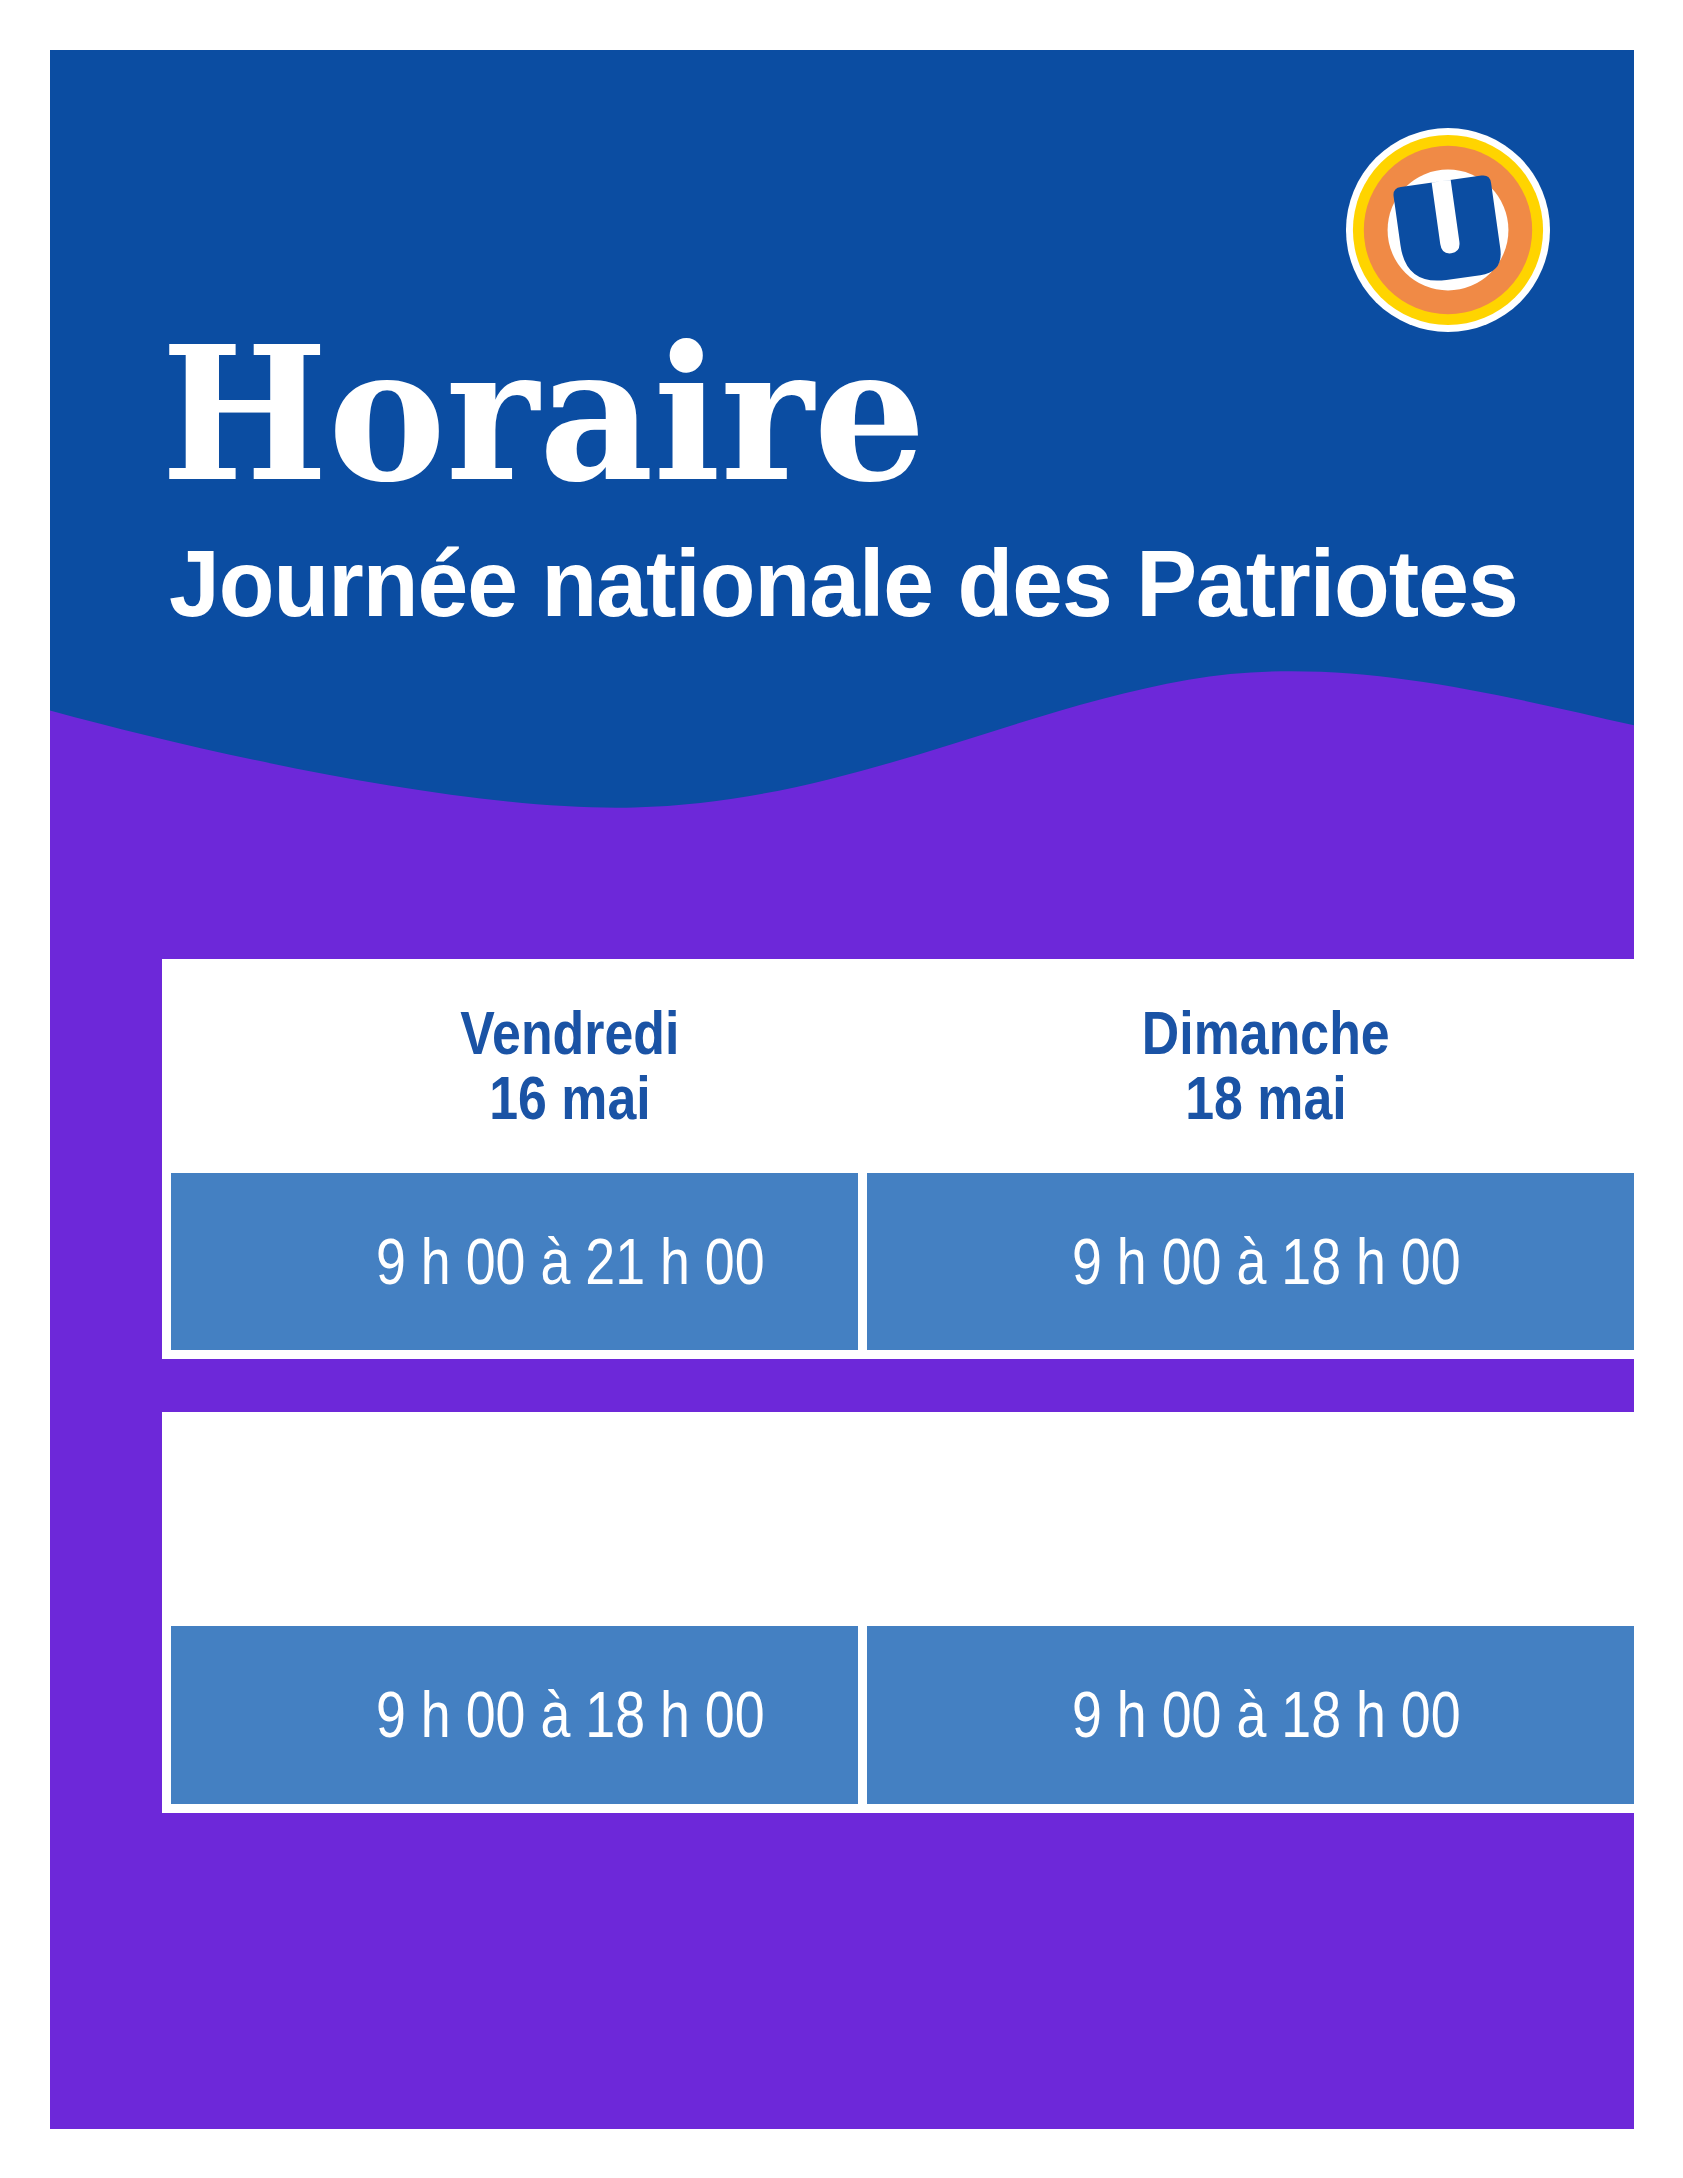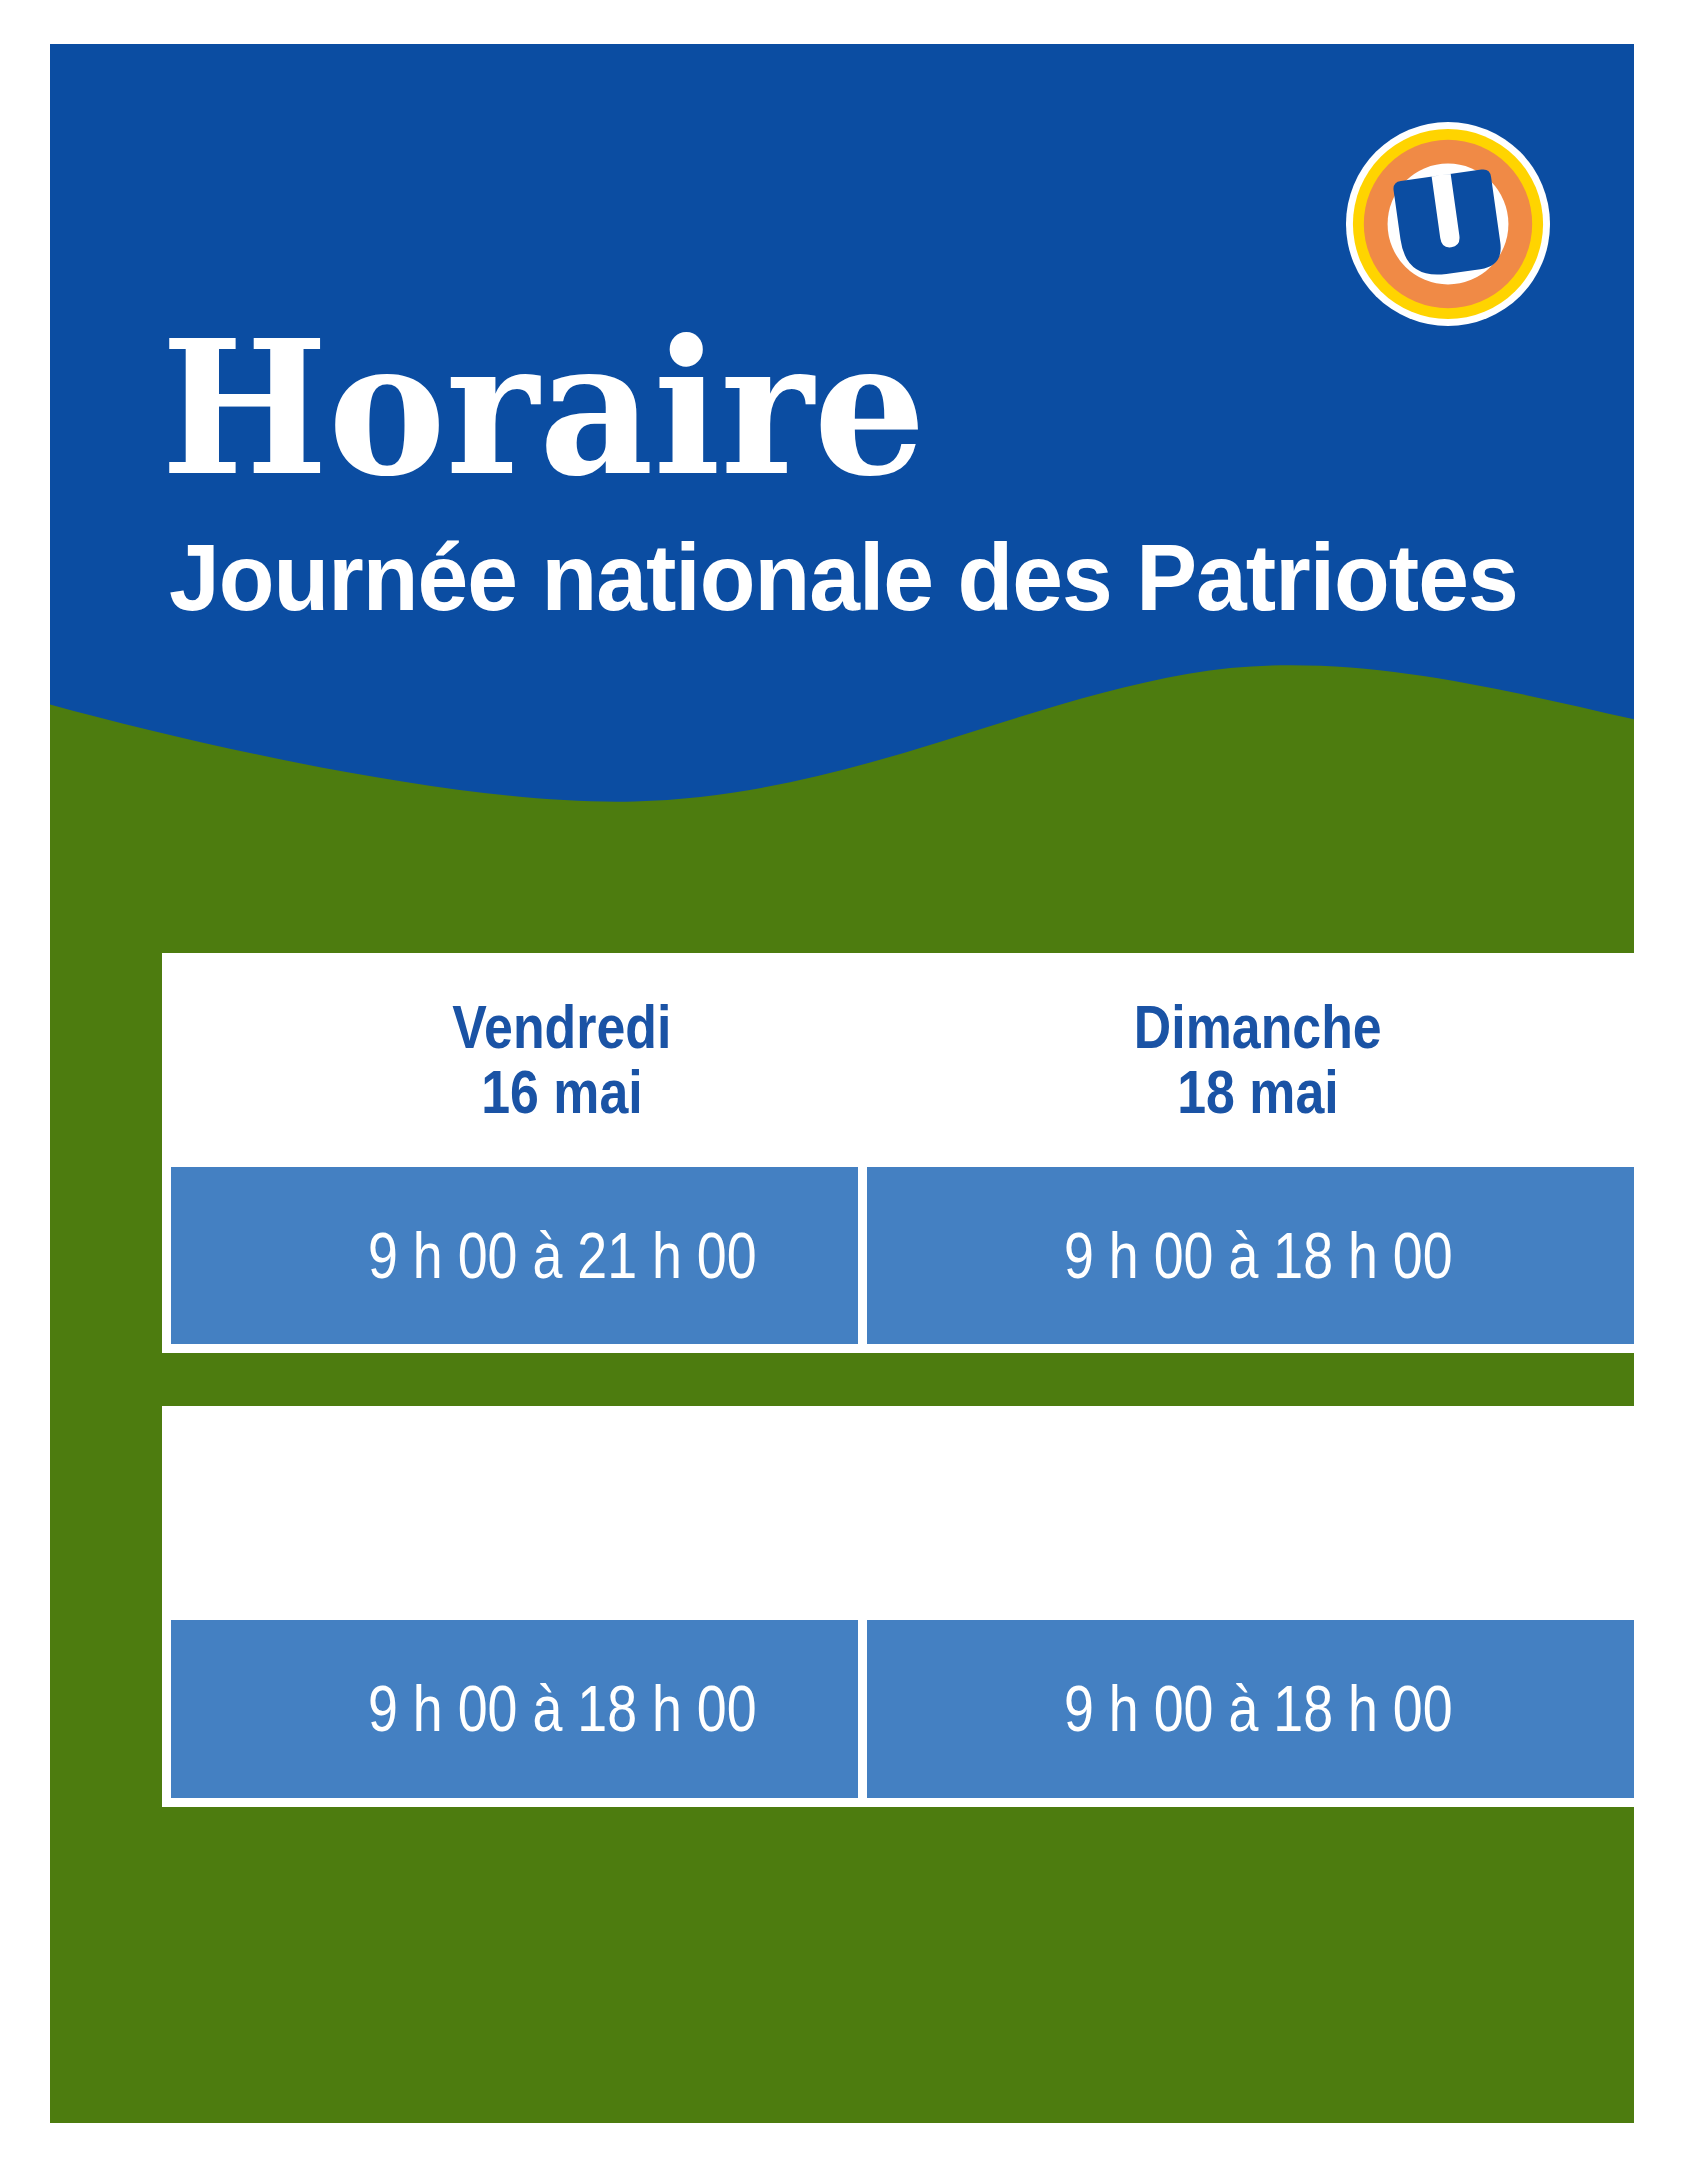--- a/index.html
+++ b/index.html
@@ -3,39 +3,39 @@
 <meta charset="utf-8">
 <style>
   html,body{margin:0;padding:0;}
   body{
     width:1683px;height:2178px;
     background:#ffffff;
     font-family:"Liberation Sans",sans-serif;
     position:relative;overflow:hidden;
   }
   .content{
-    position:absolute;left:50px;top:44px;width:1584px;height:2079px;
-    background:#4d7c0f;overflow:hidden;
+    position:absolute;left:50px;top:50px;width:1584px;height:2079px;
+    background:#6d28d9;overflow:hidden;
   }
   .wave-svg{position:absolute;left:0;top:0;display:block;}
   .logo-svg{position:absolute;left:1294px;top:76px;display:block;}
   .title{
     position:absolute;left:111px;top:271px; 
     font-family:"DejaVu Serif",serif;font-weight:bold;
     font-size:186px;line-height:186px;color:#ffffff;
     transform:scaleX(0.95);transform-origin:left center;white-space:nowrap;
   }
   .subtitle{
     position:absolute;left:119px;top:486px;
     font-weight:bold;font-size:95px;line-height:95px;color:#ffffff;
     letter-spacing:-1px;
     transform:scaleX(0.96);transform-origin:left center;white-space:nowrap;
   }
   .card{
-    position:absolute;width:800px;background:#ffffff;
+    position:absolute;width:800px;background:#ffffff;padding-left:16px;
   }
   .card.r1{top:909px;height:400px;}
   .card.r2{top:1362px;height:401px;}
   .card.c1{left:112px;}
   .card.c2{left:808px;}
   .day-area{
     position:absolute;left:0;top:0;right:0;height:214px;
     display:flex;flex-direction:column;align-items:center;justify-content:center;
     color:#1A53A5;font-weight:bold;font-size:61px;line-height:65px;
     text-align:center;

